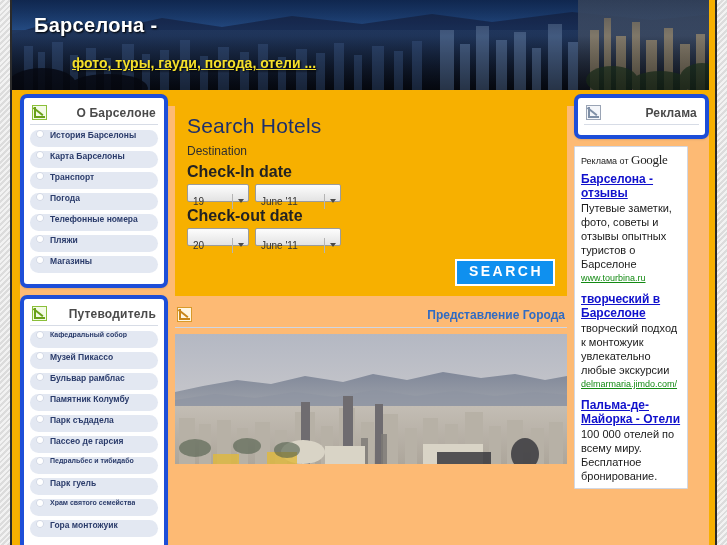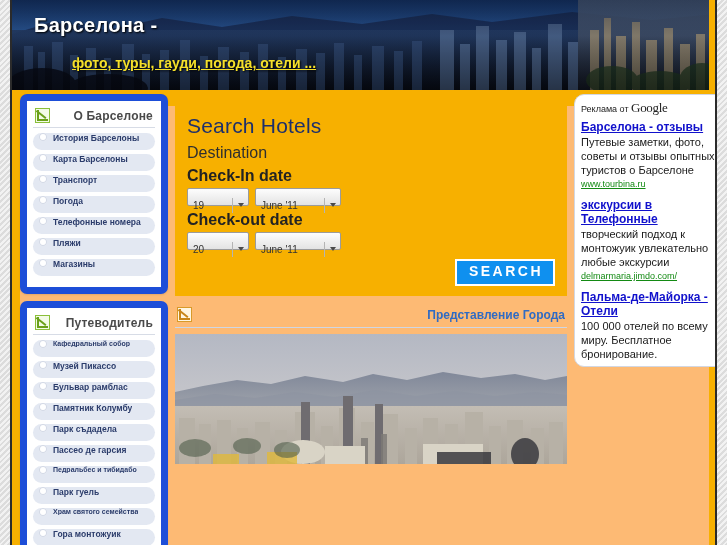--- a/index.html
+++ b/index.html
@@ -30,21 +30,21 @@
     text-decoration:underline;text-shadow:1px 1px 2px #000;
   }
   
   .orange-band{position:absolute;left:0;top:90px;width:703px;height:16px;background:#f7b000;}
   
   .col-left{position:absolute;left:8px;top:94px;width:148px;}
   .col-mid{position:absolute;left:163px;top:104px;width:392px;}
   .col-right{position:absolute;left:562px;top:94px;width:135px;}
   
   .panel{
-    background:#ffffff;border:7px solid #1d4ed8;border-radius:7px;
+    background:#ffffff;border:4px solid #1d4ed8;border-radius:7px;
     box-shadow:0 1px 2px rgba(0,0,0,.10);
     padding:4px 6px 7px 6px;box-sizing:border-box;margin-bottom:7px;
   }
   .panel-head{
     display:flex;align-items:center;justify-content:space-between;
     border-bottom:1px solid #d7dce6;padding:3px 2px 4px 2px;margin-bottom:5px;
   }
   .panel-title{font-size:12px;font-weight:bold;color:#4a4a4a;letter-spacing:.2px;}
   .brokenimg{
     width:13px;height:13px;border:1px solid #9aa4b5;background:#f4f6fa;
@@ -84,21 +84,21 @@
   
   .searchbox{
     background:#f7b000;width:392px;height:192px;box-sizing:border-box;
     padding:10px 12px 8px 12px;position:relative;
   }
   .searchbox h2{
     margin:0 0 6px 0;font-size:21px;font-weight:normal;color:#1d2f6b;
     letter-spacing:.2px;
   }
   .row{display:flex;align-items:center;margin-bottom:5px;}
-  .lbl-dest{font-size:16px;color:#2f2f2f;margin-right:5px;}
+  .lbl-dest{font-size:12px;color:#2f2f2f;margin-right:5px;}
   .txtinput{
     width:134px;height:16px;border:1px solid #b9b9b9;background:#ffffff;
     font-size:10.5px;color:#9a9a9a;padding:0 3px;box-sizing:border-box;
     line-height:15px;font-family:"Liberation Sans", sans-serif;
   }
   .fieldlabel{font-size:16px;font-weight:bold;color:#232323;margin:4px 0 3px 0;}
   .sel{
     height:17px;border:1px solid #9b9b9b;border-radius:2px;
     background:linear-gradient(180deg,#fdfdfd,#e3e3e3);
     display:inline-flex;align-items:center;font-size:10px;color:#333;
@@ -129,22 +129,22 @@
     display:flex;align-items:center;justify-content:space-between;
     border-bottom:1px solid #cfd6e3;padding:3px 2px 5px 2px;margin:8px 0 6px 0;
   }
   .sect-title{font-size:12px;font-weight:bold;color:#2f6bc4;}
   .cityphoto{
     width:392px;height:130px;position:relative;overflow:hidden;
     background:linear-gradient(180deg,#b9bdc6 0%,#c8cad1 28%,#d2cfc9 46%,#cfcabf 100%);
   }
   
   .adbox{
-    border:1px solid #d2d7e2;border-radius:10px;background:#ffffff;
-    padding:5px 6px;box-sizing:border-box;width:152px;
+    border:1px solid #d2d7e2;border-radius:1px;background:#ffffff;
+    padding:5px 6px;box-sizing:border-box;width:114px;
   }
   .adbrand{font-size:9px;color:#222;margin-bottom:4px;white-space:nowrap;}
   .adbrand .g{font-family:"Liberation Serif", serif;font-size:13px;letter-spacing:-.3px;}
   .ad-title{
     font-size:12px;font-weight:bold;color:#1111cc;text-decoration:underline;
     line-height:14px;cursor:pointer;margin-bottom:1px;
   }
   .ad-desc{font-size:11px;color:#1a1a1a;line-height:14px;}
   .ad-url{font-size:9px;color:#138a13;text-decoration:underline;line-height:13px;display:block;margin:1px 0 7px 0;}
   
@@ -446,32 +446,38 @@
         <g fill="#4f5d4a" opacity="0.6">
           <ellipse cx="20" cy="114" rx="16" ry="9"></ellipse>
             <ellipse cx="72" cy="112" rx="14" ry="8"></ellipse>
           <ellipse cx="112" cy="116" rx="13" ry="8"></ellipse>
         </g>
       </svg>
     </div>
   </div>
 
   <div class="col-right">
+    <div class="panel" style="padding-bottom:5px;">
+      <div class="panel-head">
+        <span class="brokenimg"></span>
+        <span class="panel-title">Реклама</span>
+      </div>
+    </div>
 
     <div class="adbox">
       <div class="adbrand">
         <span>Реклама от</span>
         <span class="g">Google</span>
       </div>
 
       <div class="ad-title">Барселона - отзывы</div>
       <div class="ad-desc">Путевые заметки, фото, советы и отзывы опытных туристов о Барселоне</div>
       <span class="ad-url">www.tourbina.ru</span>
 
-      <div class="ad-title">экскурсии в Телефонные</div>
+      <div class="ad-title">творческий в Барселоне</div>
       <div class="ad-desc">творческий подход к монтожуик увлекательно любые экскурсии</div>
       <span class="ad-url">delmarmaria.jimdo.com/</span>
 
       <div class="ad-title">Пальма-де-Майорка - Отели</div>
       <div class="ad-desc">100 000 отелей по всему миру. Бесплатное бронирование.</div>
     </div>
   </div>
 
 </div>
 

